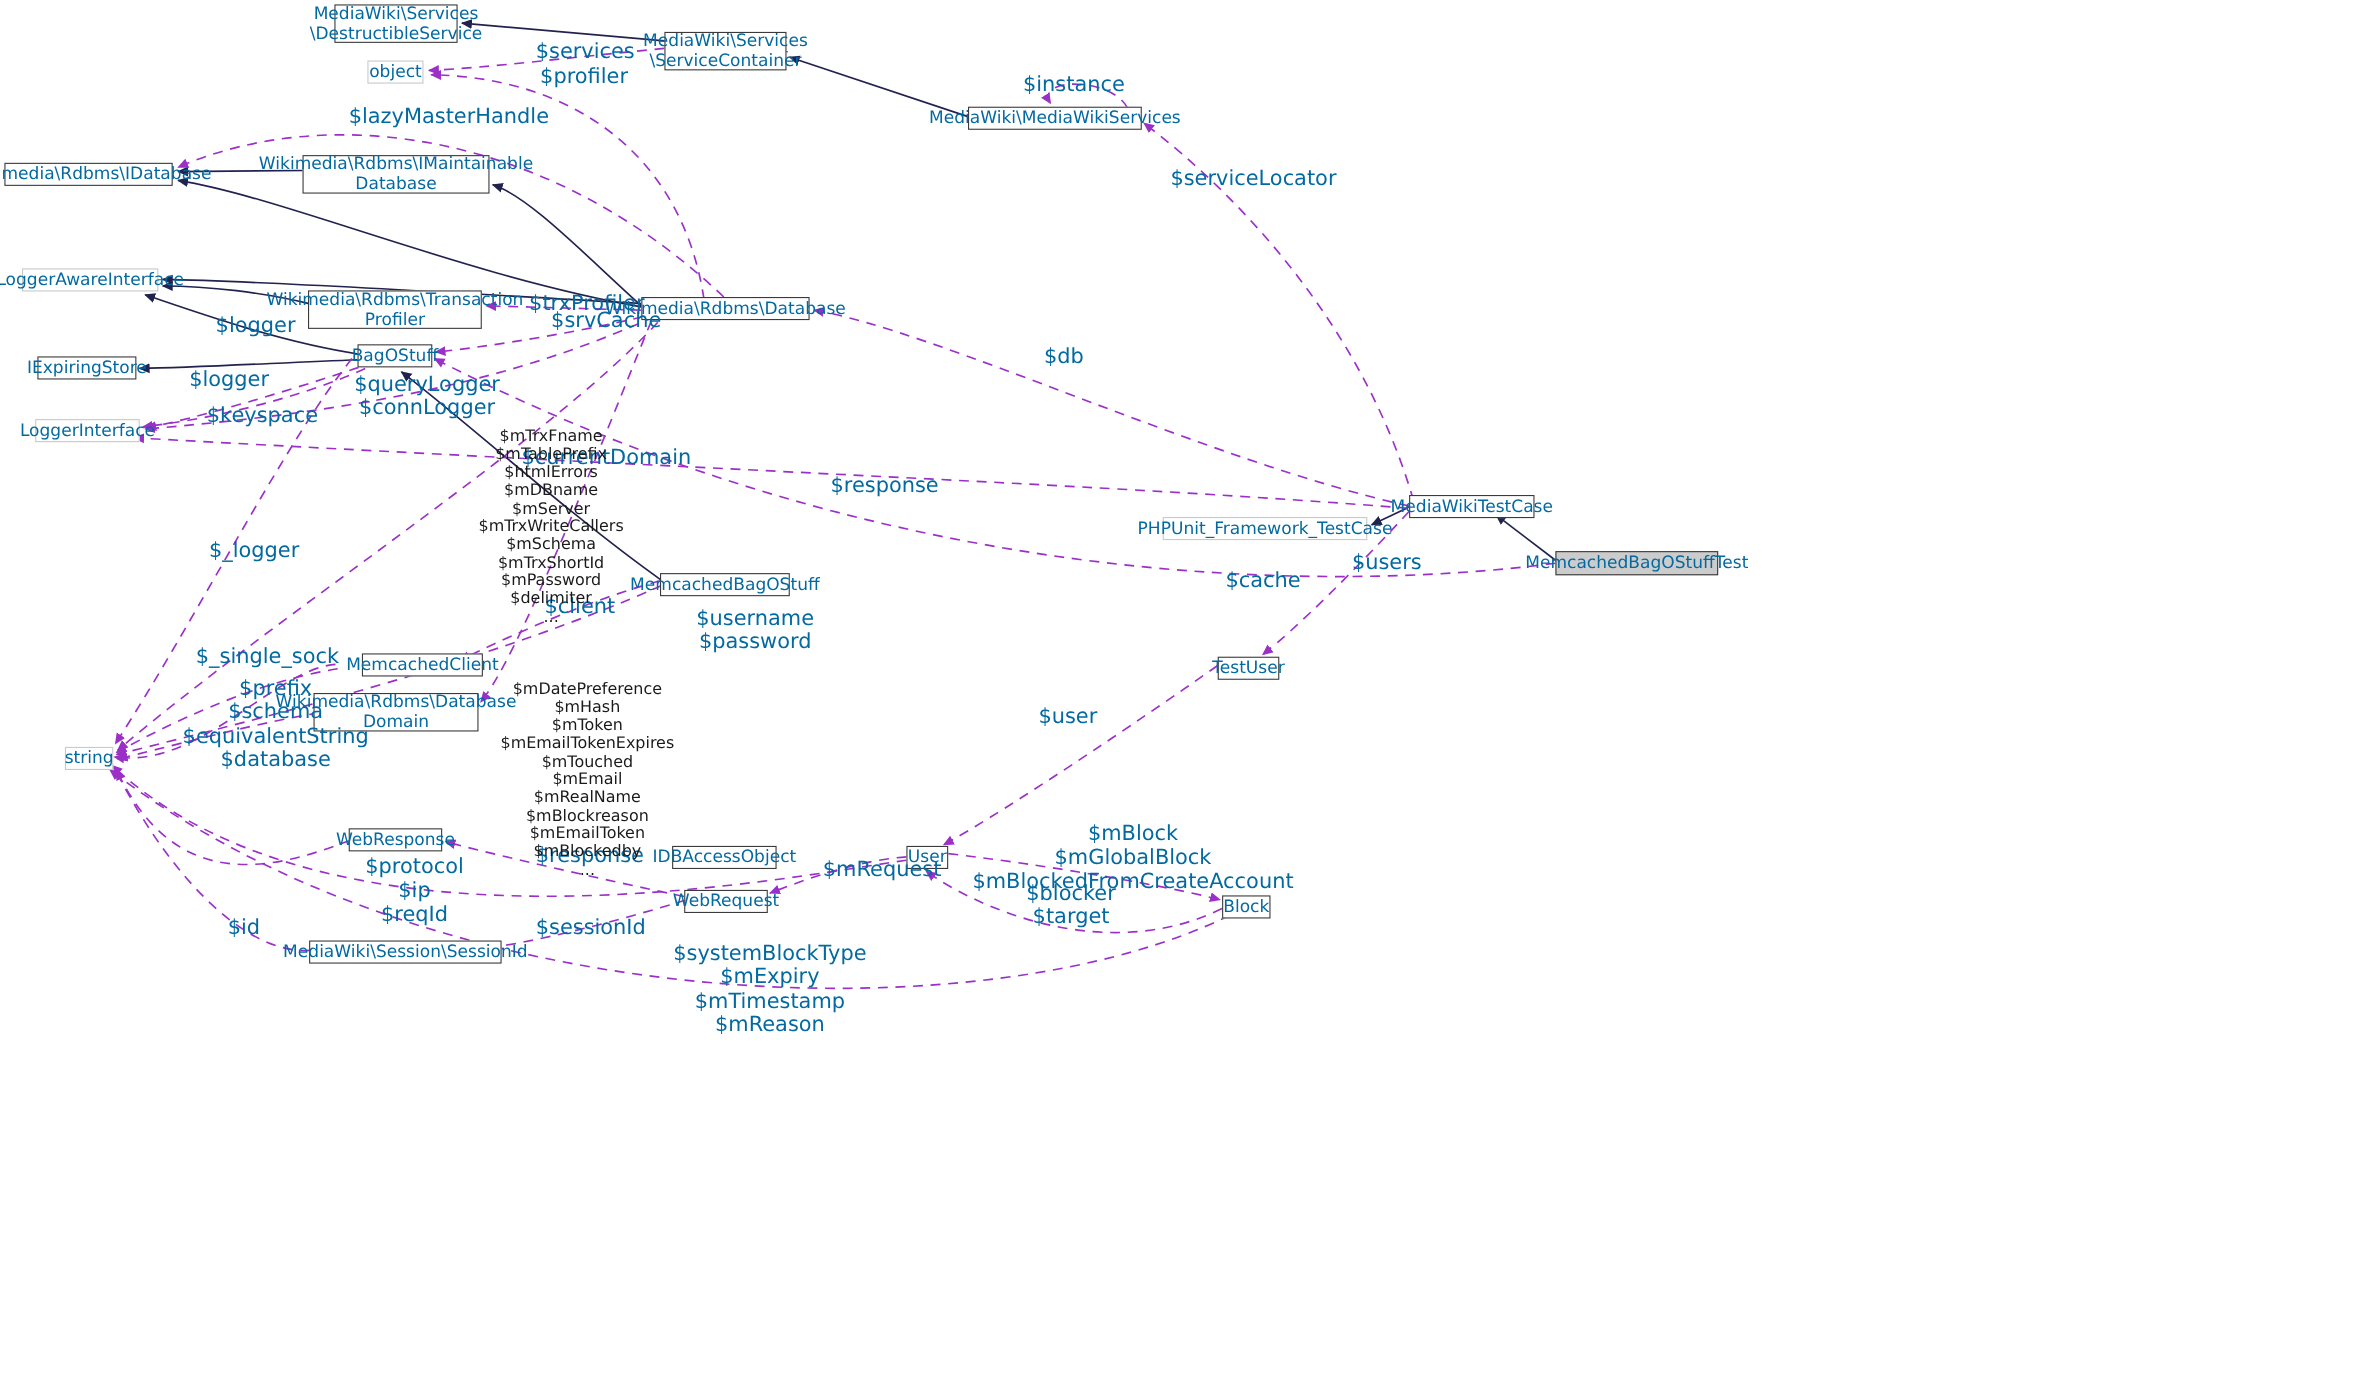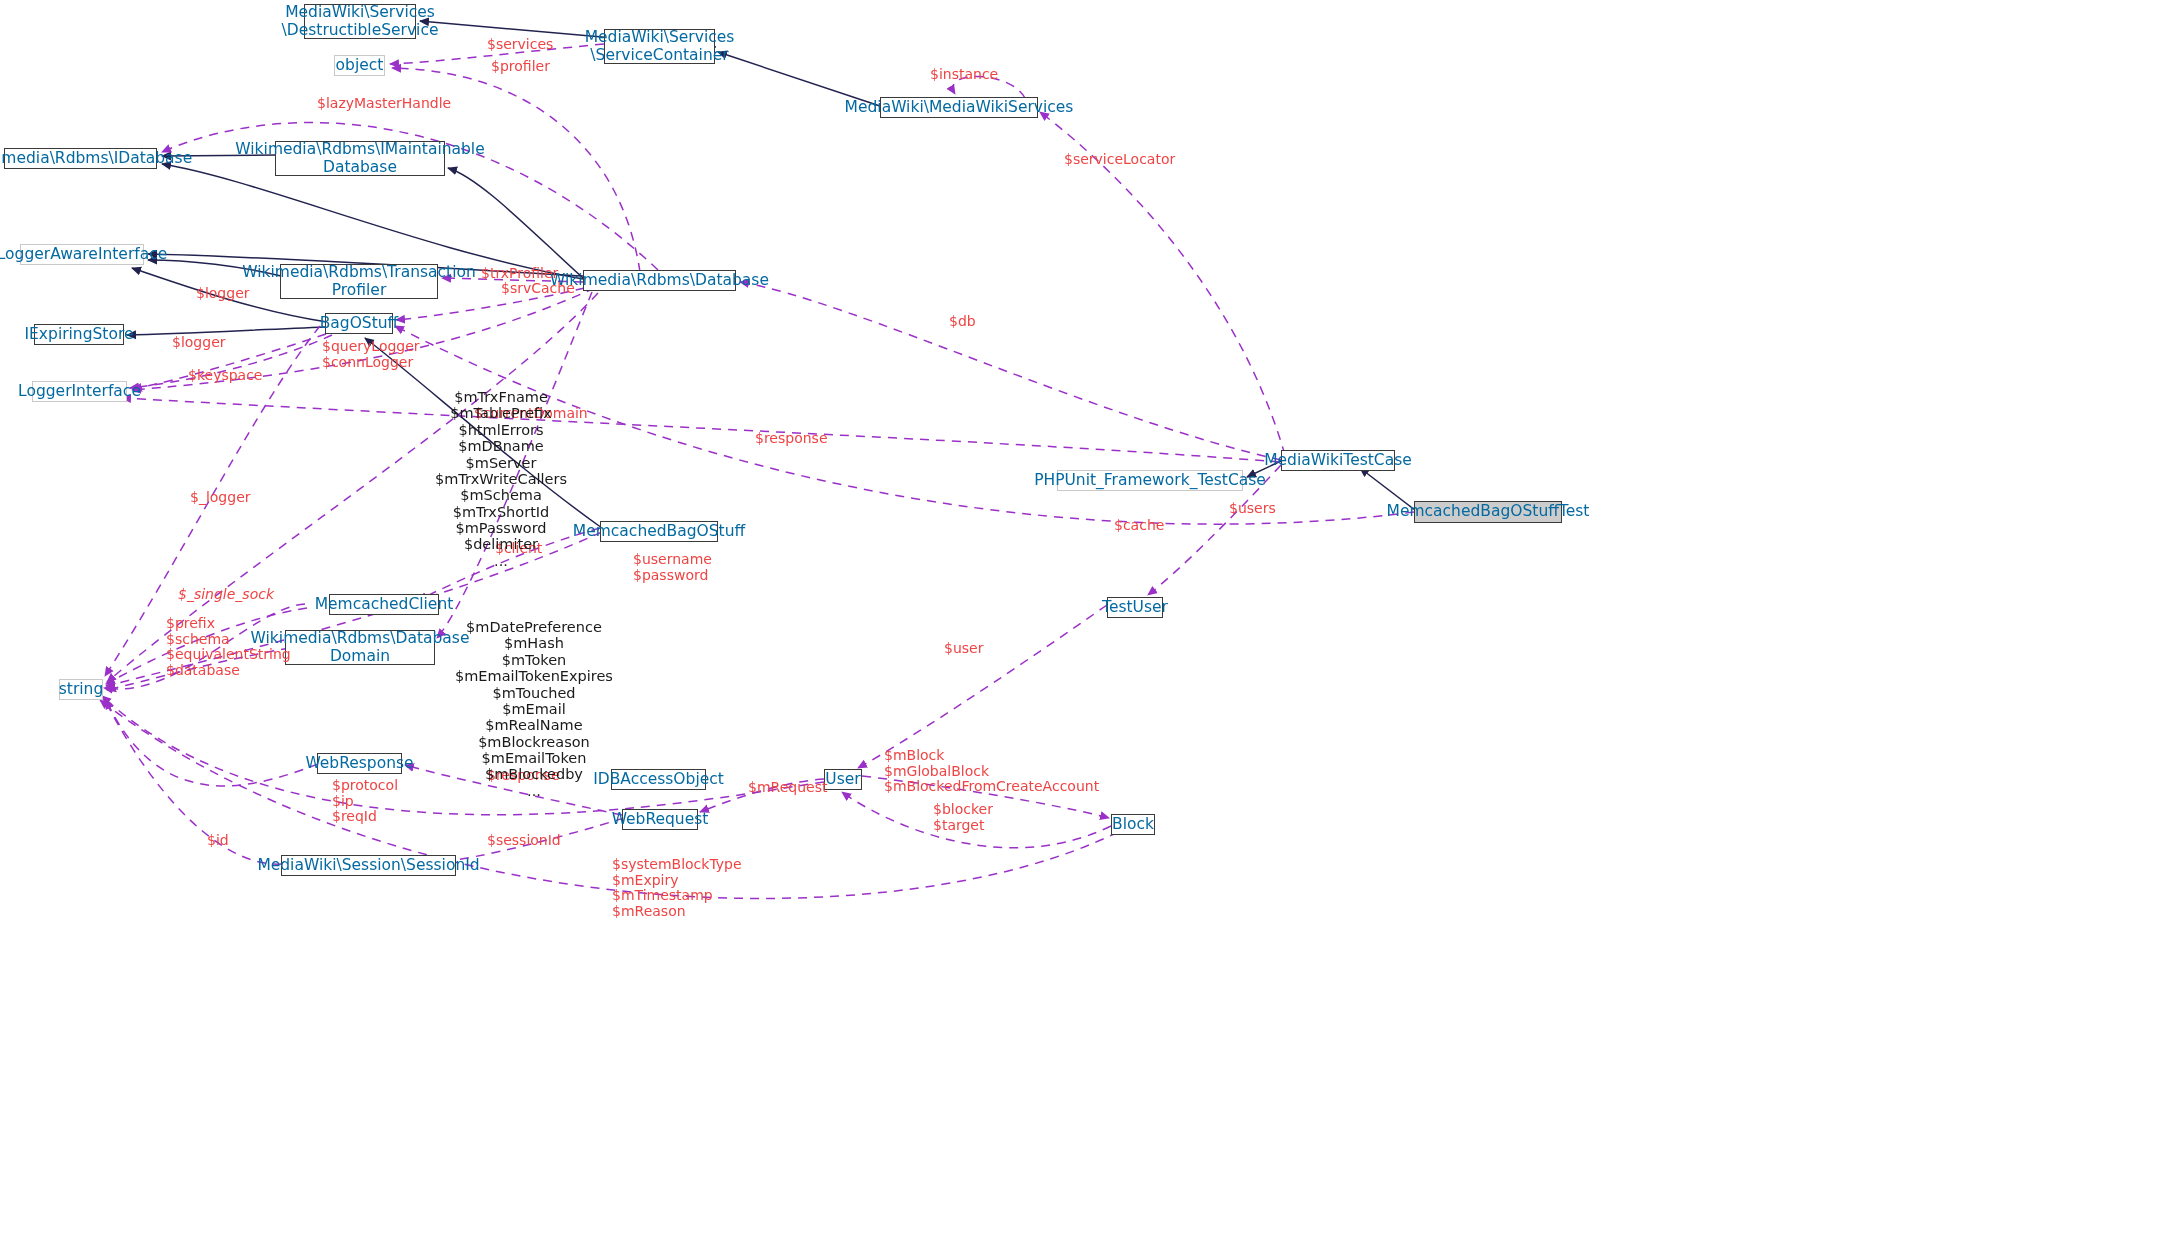--- a/index.html
+++ b/index.html
@@ -5,21 +5,21 @@
   html,body{margin:0;padding:0;background:#ffffff;}
   body{font-family:"DejaVu Sans","Liberation Sans",sans-serif;}
   #canvas{position:relative;width:2164px;height:1259px;background:#fff;overflow:hidden;}
   #edges{position:absolute;left:0;top:0;width:2164px;height:1259px;}
   .node{position:absolute;box-sizing:border-box;display:flex;align-items:center;
         justify-content:center;text-align:center;line-height:1.12;
         font-size:15.5px;color:#0369a1;background:#ffffff;white-space:pre-line;}
   .node.solid{border:1.6px solid #3a3a3a;}
   .node.light{border:1.3px solid #c9c9c9;}
   .node.hl{border:1.8px solid #3a3a3a;background:#cccccc;}
-  .edge-label{position:absolute;font-size:14px;color:#ef4444;text-align:left;
+  .edge-label{position:absolute;font-size:19px;color:#0369a1;text-align:center;
               white-space:pre-line;line-height:1.12;}
   .fieldlist{position:absolute;font-size:14.5px;color:#1a1a1a;text-align:center;
              white-space:pre-line;line-height:1.13;}
 </style>
 </head>
 <body>
 
 <div id="canvas">
 
   <svg id="edges" viewBox="0 0 2164 1259" xmlns="http://www.w3.org/2000/svg">
@@ -131,21 +131,21 @@
       <div class="edge-label" style="left: 188px; top: 368px;">$keyspace</div>
       <div class="edge-label" style="left: 949px; top: 314px;">$db</div>
       <div class="edge-label" style="left: 474px; top: 406px;">$currentDomain</div>
       <div class="edge-label" style="left: 755px; top: 431px;">$response</div>
       <div class="edge-label" style="left: 1229px; top: 501px;">$users</div>
       <div class="edge-label" style="left: 1114px; top: 518px;">$cache</div>
       <div class="edge-label" style="left: 190px; top: 490px;">$_logger</div>
       <div class="edge-label" style="left: 495px; top: 541px;">$client</div>
       <div class="edge-label" style="left: 633px; top: 552px;">$username
 $password</div>
-      <div class="edge-label" style="left: 178px; top: 587px; font-style: italic;">$_single_sock</div>
+      <div class="edge-label" style="left: 178px; top: 587px;">$_single_sock</div>
       <div class="edge-label" style="left: 166px; top: 616px;">$prefix
 $schema
 $equivalentString
 $database</div>
       <div class="edge-label" style="left: 944px; top: 641px;">$user</div>
       <div class="edge-label" style="left: 487px; top: 768px;">$response</div>
       <div class="edge-label" style="left: 332px; top: 778px;">$protocol
 $ip
 $reqId</div>
       <div class="edge-label" style="left: 748px; top: 780px;">$mRequest</div>

